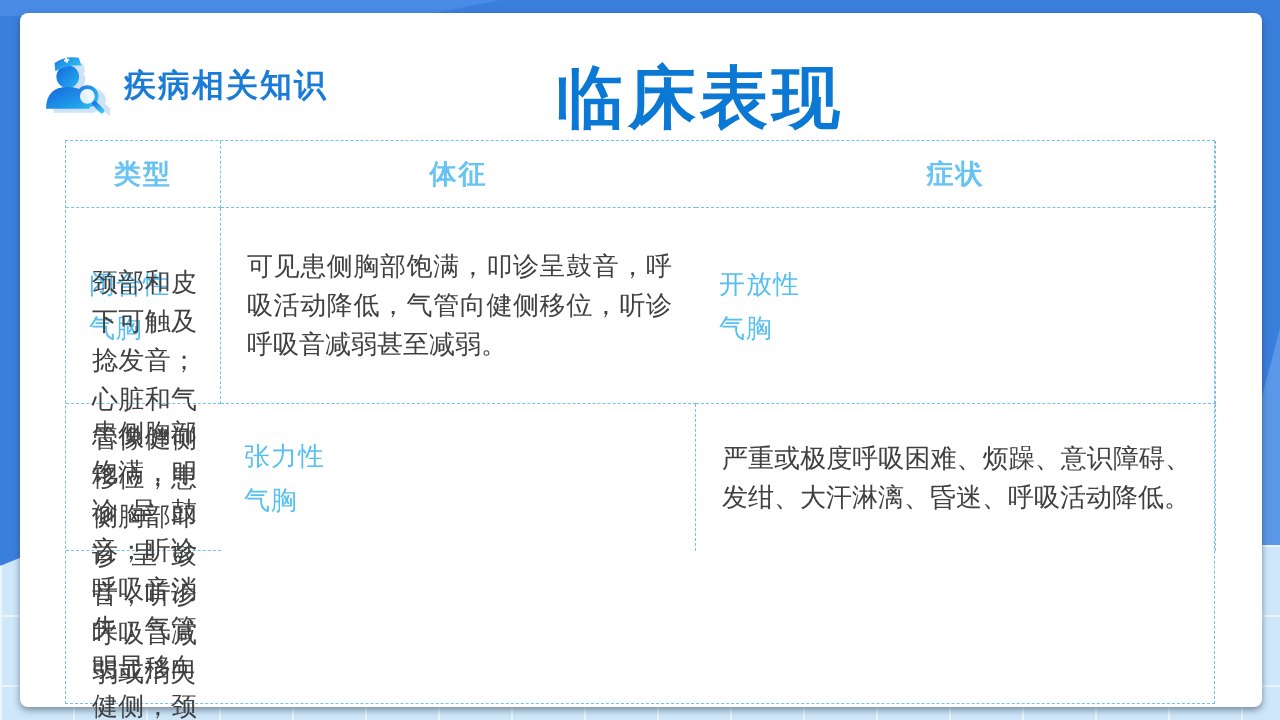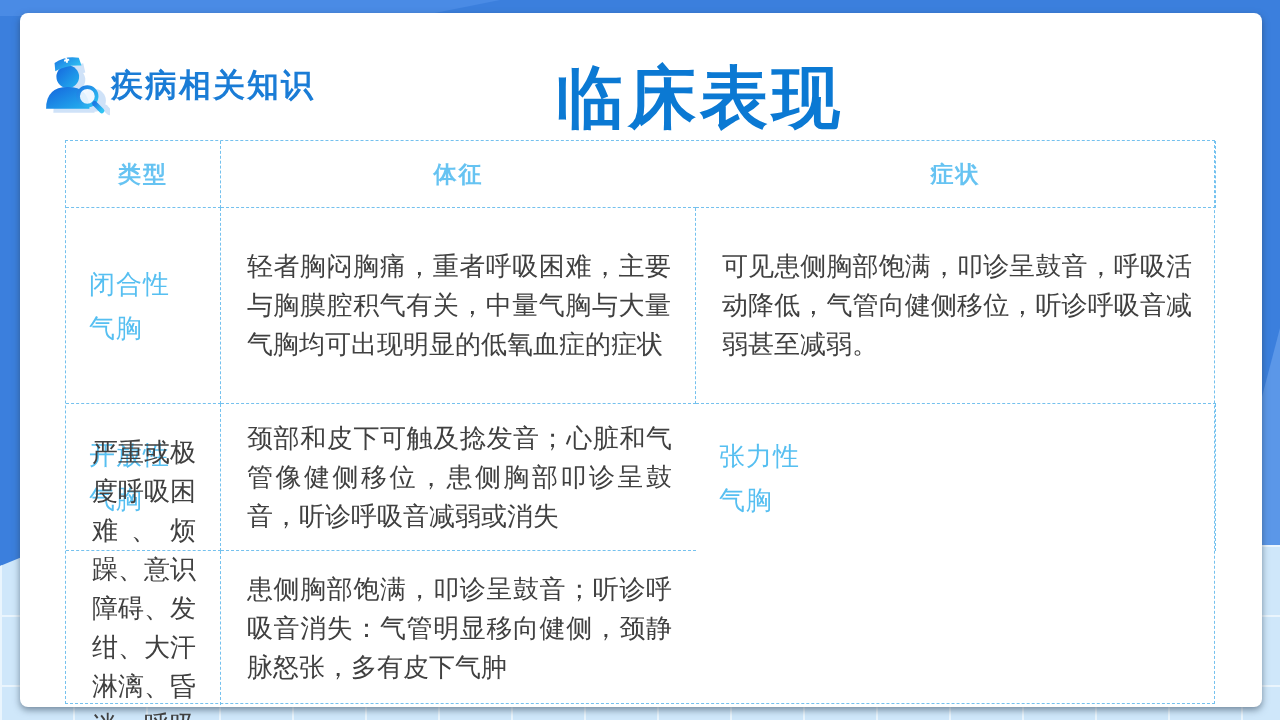--- a/index.html
+++ b/index.html
@@ -42,21 +42,21 @@
   }
   
   .card{
     position:absolute;left:20px;top:13px;width:1242px;height:694px;
     background:#ffffff;border-radius:8px;
     box-shadow:0 3px 7px rgba(40,60,80,.55);
   }
   
   .kicker-wrap{
     position:absolute;left:22px;top:38px;height:70px;
-    display:flex;align-items:center;gap:1px;
+    display:flex;align-items:center;gap:14px;
   }
   .kicker-icon{width:68px;height:66px;flex:0 0 auto;}
   .kicker{
     font-size:32px;font-weight:bold;color:var(--kicker-blue);
     letter-spacing:2px;
   }
   .title{
     position:absolute;left:430px;top:40px;width:500px;
     text-align:center;
     font-size:68px;font-weight:bold;color:var(--title-blue);
@@ -73,21 +73,21 @@
   .cell{
     display:flex;align-items:center;
     border-right:1px dashed var(--table-border);
     border-bottom:1px dashed var(--table-border);
     font-size:26px;
   }
   .cell.last-col{border-right:none;}
   .cell.last-row{border-bottom:none;}
   .cell.head{
     justify-content:center;
-    color:var(--header-text);font-weight:bold;font-size:23px;
+    color:var(--header-text);font-weight:bold;font-size:27px;
     letter-spacing:2px;
   }
   .cell.type{
     color:var(--type-text);
     padding-left:23px;padding-right:10px;
     line-height:44px;white-space:pre-line;letter-spacing:1px;
   }
   .cell.body{
     color:var(--body-text);
     padding:10px 24px 10px 26px;
@@ -143,21 +143,20 @@
   <div class="title">临床表现</div>
 
   <div class="table">
 
     <div class="cell head">类型</div>
     <div class="cell head last-col">体征</div>
     <div class="cell head">症状</div>
 
     <div class="cell type">闭合性
 气胸</div>
-    <div class="cell body">轻者胸闷胸痛，重者呼吸困难，主要与胸膜腔积气有关，中量气胸与大量气胸均可出现明显的低氧血症的症状</div>
     <div class="cell body last-col">可见患侧胸部饱满，叩诊呈鼓音，呼吸活动降低，气管向健侧移位，听诊呼吸音减弱甚至减弱。</div>
 
     <div class="cell type">开放性
 气胸</div>
     <div class="cell body last-col">颈部和皮下可触及捻发音；心脏和气管像健侧移位，患侧胸部叩诊呈鼓音，听诊呼吸音减弱或消失</div>
 
     <div class="cell type last-row">张力性
 气胸</div>
     <div class="cell body last-row">严重或极度呼吸困难、烦躁、意识障碍、发绀、大汗淋漓、昏迷、呼吸活动降低。</div>
     <div class="cell body last-col last-row">患侧胸部饱满，叩诊呈鼓音；听诊呼吸音消失：气管明显移向健侧，颈静脉怒张，多有皮下气肿</div>

